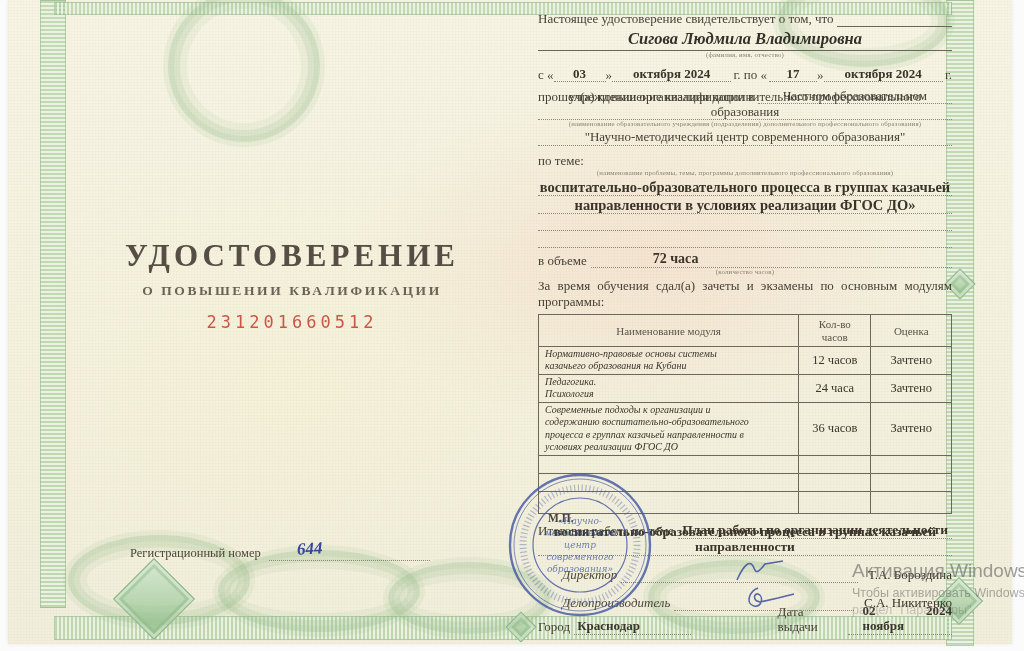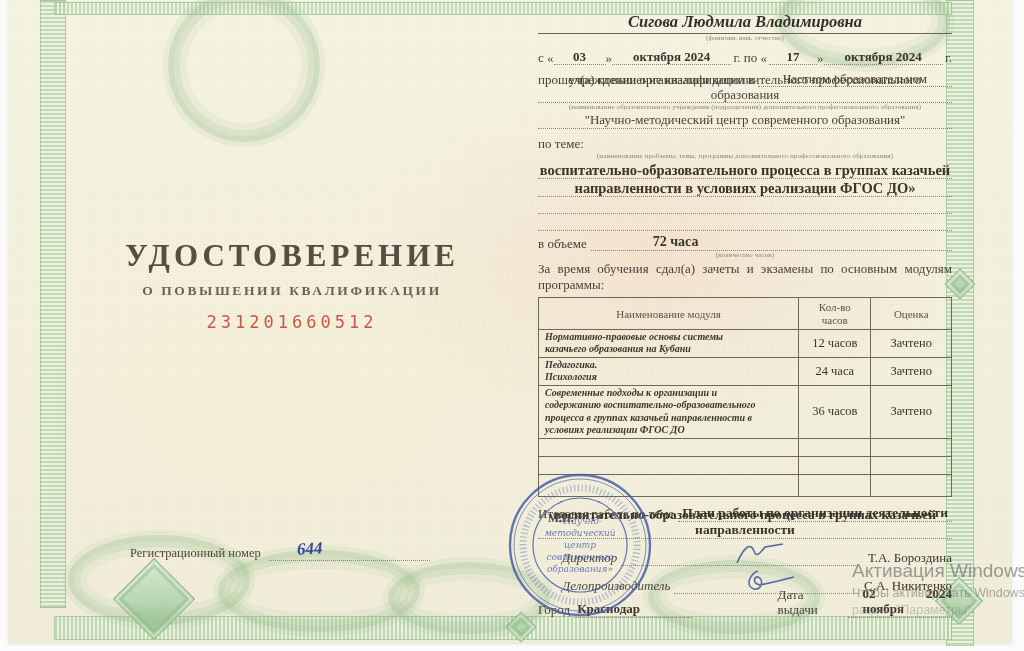--- a/index.html
+++ b/index.html
@@ -54,21 +54,21 @@
     text-align:center;border-bottom:1px solid #6b645a;padding-bottom:1px;}
   .em{font-weight:bold;color:#3a342b;}
   .topic-t{font-size:14.5px;font-weight:bold;color:#39332a;}
   .just{text-align:justify;text-align-last:justify;}
   .sp{margin-top:4px;}
 
   
   table.mods{border-collapse:collapse;width:100%;margin-top:5px;}
   .mods th,.mods td{border:1px solid #6e675d;padding:1px 6px;vertical-align:middle;}
   .mods th{font-weight:normal;font-size:11px;color:#5a5348;text-align:center;line-height:1.1;padding:3px 2px;}
-  .mods td.mod{font-size:10px;font-weight:bold;font-style:italic;line-height:1.25;
+  .mods td.mod{font-size:10px;font-weight:normal;font-style:italic;line-height:1.25;
     white-space:pre-line;color:#3a342b;}
   .mods td.num{font-size:12.5px;text-align:center;white-space:nowrap;color:#3a342b;}
   .mods tr.empty td{height:15px;}
 
   
   .sig-label{font-style:italic;color:#4c463c;}
   .sig-name{font-size:13px;color:#3a342b;padding-left:10px;white-space:nowrap;}
   .squiggle{position:absolute;right:30%;bottom:-2px;}
 
   
@@ -111,20 +111,24 @@
     </div>
 
     <div class="regline">
       <span>Регистрационный номер</span>
       <span class="d">
         <span class="reg-val">644</span>
       </span>
     </div>
 
     <div class="form">
+      <div class="row" style="height:17px;">
+        <span>Настоящее удостоверение свидетельствует о том, что</span>
+        <span class="grow solid" style="height:15px;margin-left:4px;"></span>
+      </div>
       <div class="name-row" style="margin-top:2px;">Сигова Людмила Владимировна</div>
       <div class="cap">(фамилия, имя, отчество)</div>
 
       <div class="row sp" style="height:19px;">
         <span>с «</span>
         <span class="d ctr em" style="width:52px;">03</span>
         <span>»</span>
         <span class="d ctr em grow">октября  2024</span>
         <span style="margin:0 2px;">г. по «</span>
         <span class="d ctr em" style="width:48px;">17</span>

